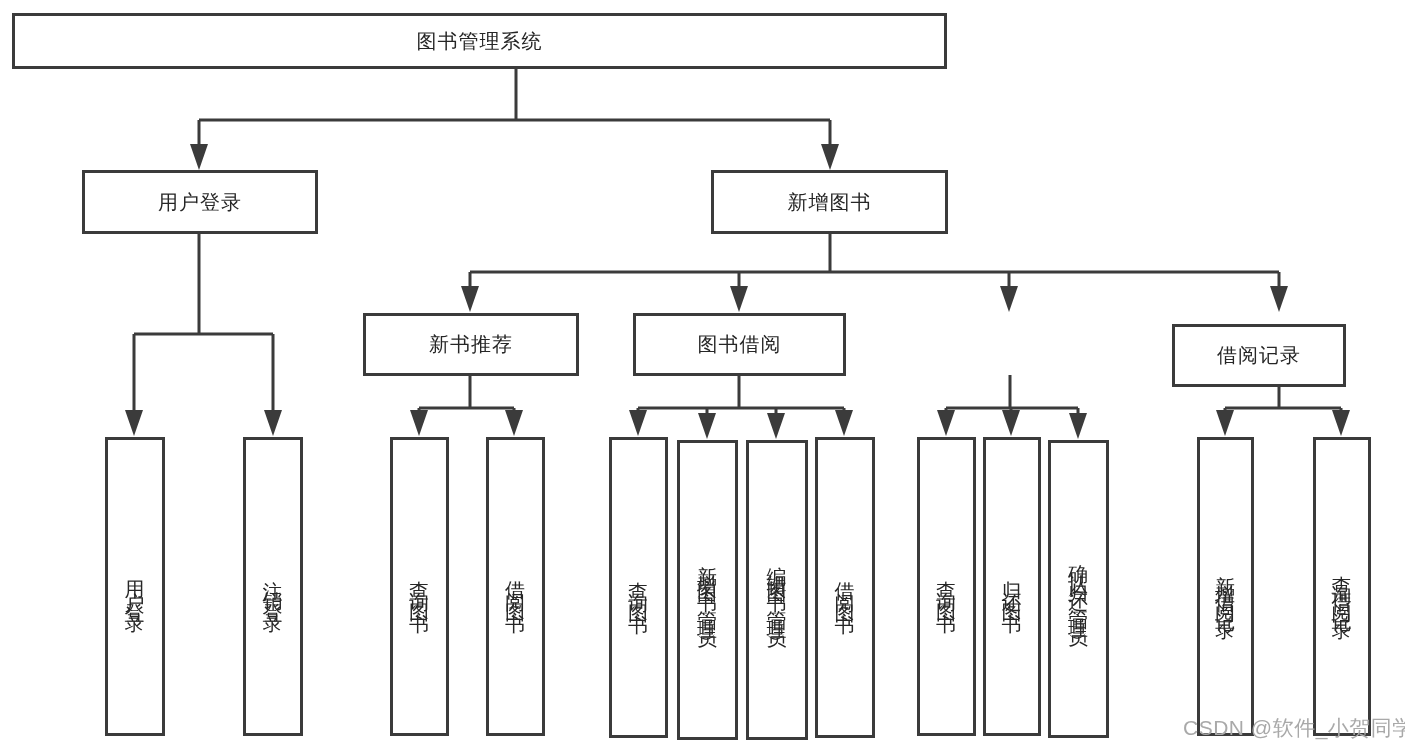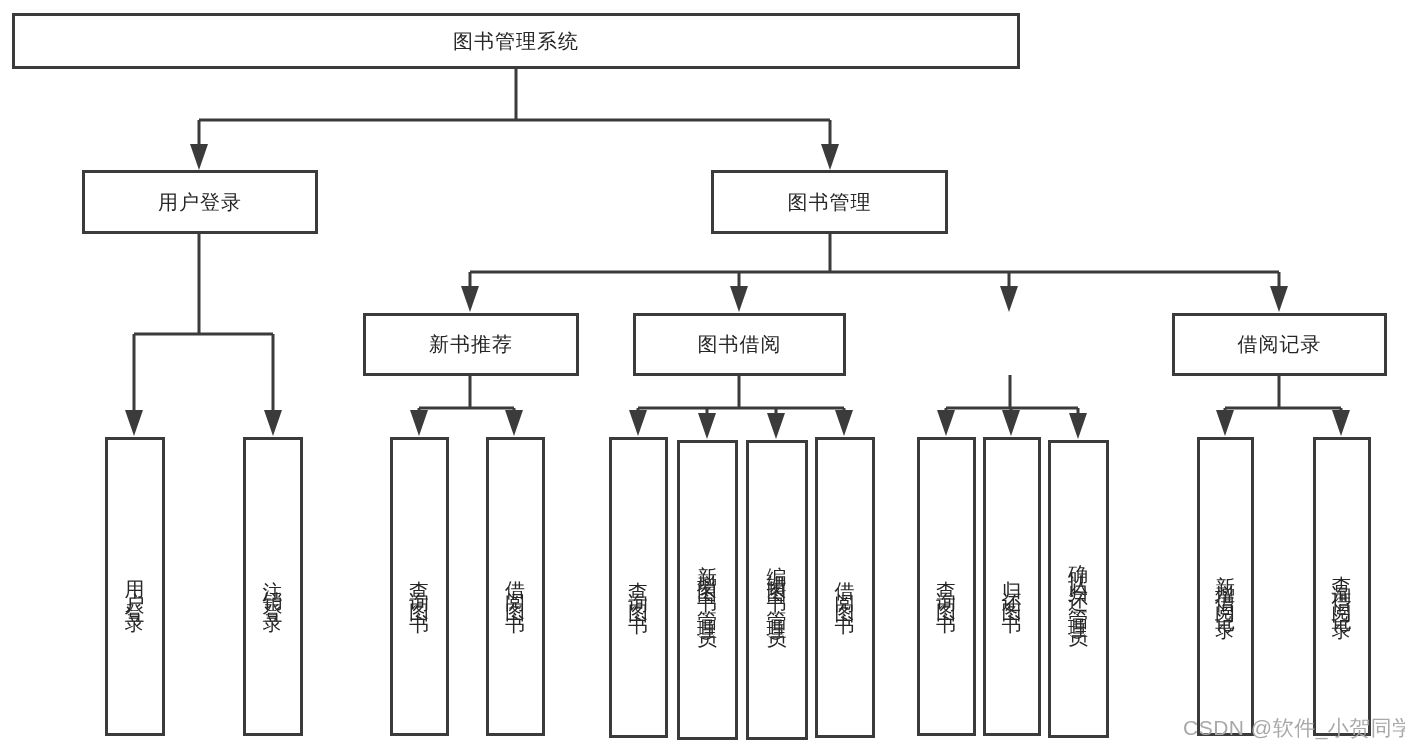--- a/index.html
+++ b/index.html
@@ -94,28 +94,28 @@
     <path d="M1010 375 V408 M946 408 H1078 M946 408 V418 M1011 408 V418 M1078 408 V420"></path>
     <polygon points="937,410 955,410 946,436" fill="#3b3b3b" stroke="none"></polygon>
     <polygon points="1002,410 1020,410 1011,436" fill="#3b3b3b" stroke="none"></polygon>
     <polygon points="1069,413 1087,413 1078,439" fill="#3b3b3b" stroke="none"></polygon>
 
     <path d="M1279 375 V408 M1225 408 H1341 M1225 408 V418 M1341 408 V418"></path>
     <polygon points="1216,410 1234,410 1225,436" fill="#3b3b3b" stroke="none"></polygon>
     <polygon points="1332,410 1350,410 1341,436" fill="#3b3b3b" stroke="none"></polygon>
   </svg>
 
-  <div class="node hnode" style="left:12px;top:13px;width:1008px;height:56px">图书管理系统</div>
+  <div class="node hnode" style="left:12px;top:13px;width:935px;height:56px">图书管理系统</div>
 
   <div class="node hnode" style="left:82px;top:170px;width:236px;height:64px">用户登录</div>
-  <div class="node hnode" style="left:711px;top:170px;width:237px;height:64px">图书管理</div>
+  <div class="node hnode" style="left:711px;top:170px;width:237px;height:64px">新增图书</div>
 
   <div class="node hnode" style="left:633px;top:313px;width:213px;height:63px">图书借阅</div>
   <div class="node hnode" style="left:363px;top:313px;width:216px;height:63px">新书推荐</div>
-  <div class="node hnode" style="left:1172px;top:313px;width:215px;height:63px">借阅记录</div>
+  <div class="node hnode" style="left:1172px;top:324px;width:174px;height:63px">借阅记录</div>
 
   <div class="node vnode" style="left:105px;top:437px;width:60px;height:299px">
     <span>用户登录</span>
   </div>
   <div class="node vnode" style="left:243px;top:437px;width:60px;height:299px">
     <span>注销登录</span>
   </div>
 
   <div class="node vnode" style="left:390px;top:437px;width:59px;height:299px">
     <span>查询图书</span>

